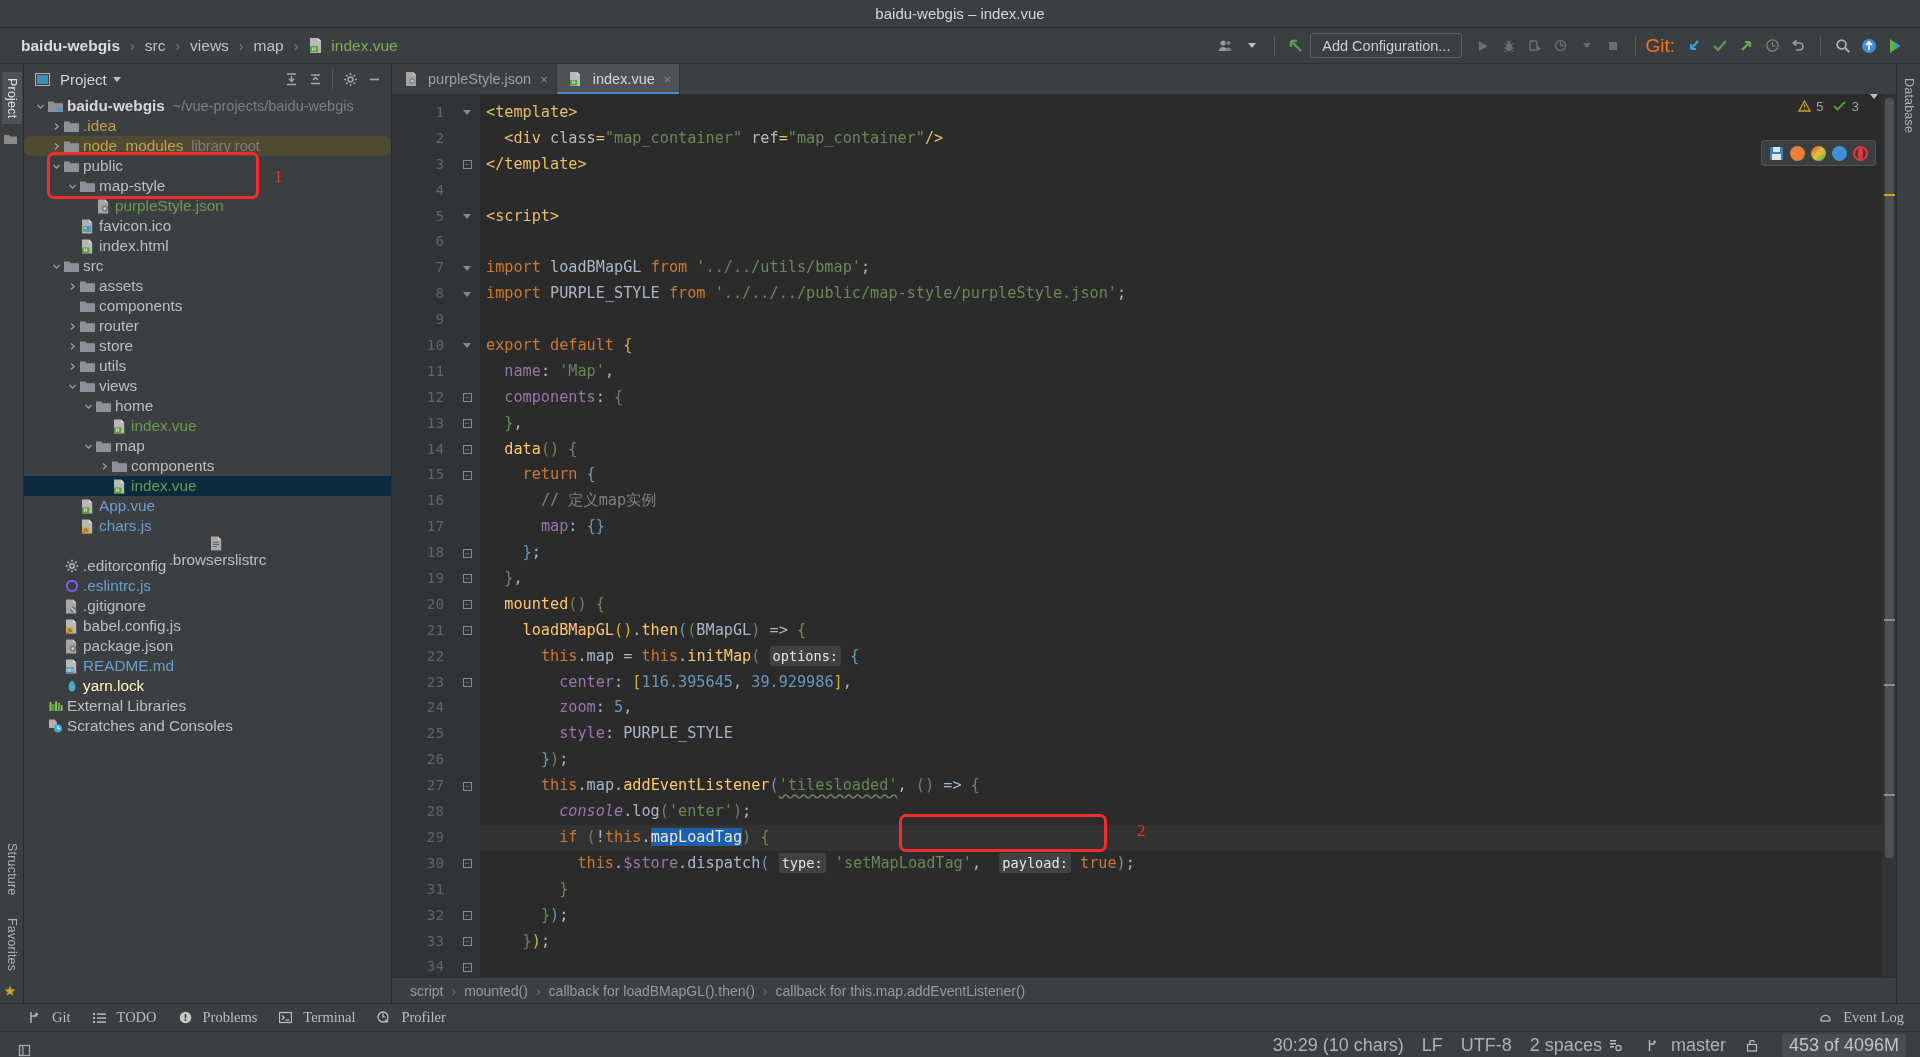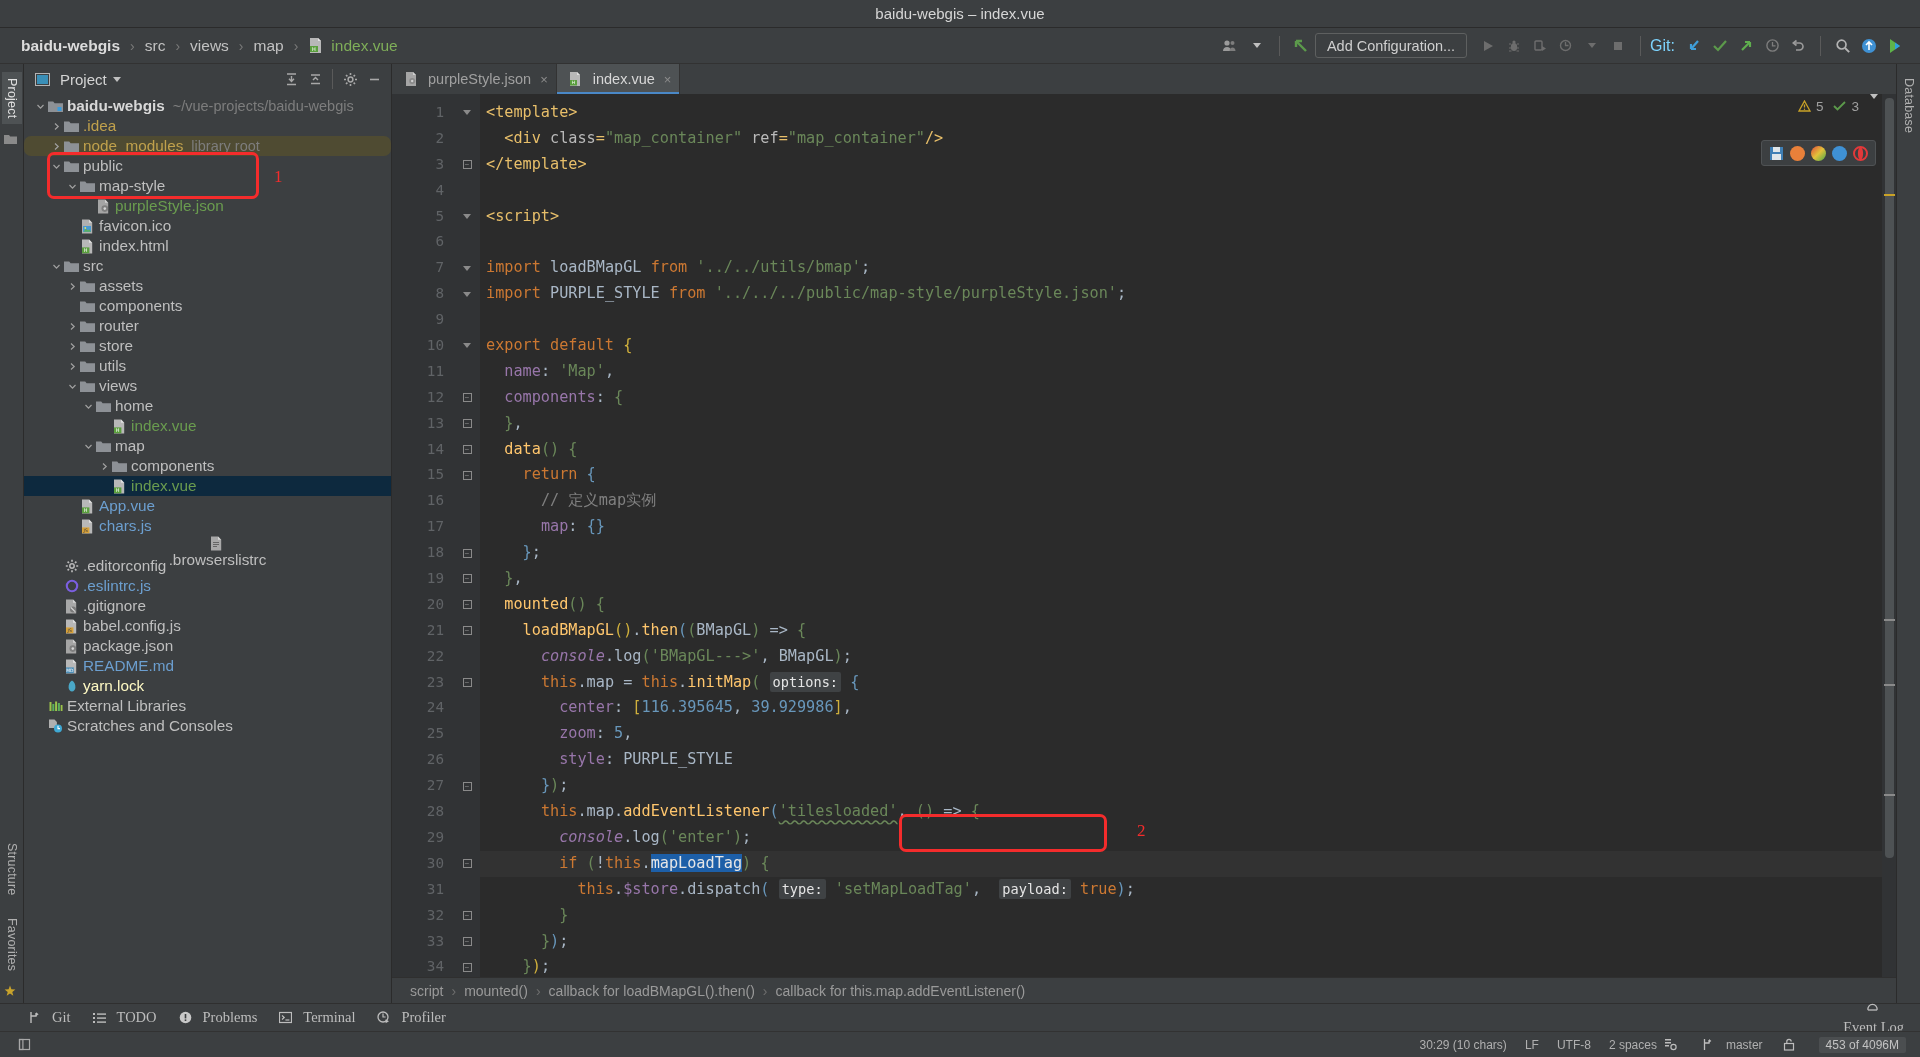--- a/index.html
+++ b/index.html
@@ -33,21 +33,21 @@
   .nav-right { margin-left: auto; display: flex; align-items: center; gap: 0px; padding-right: 12px; }
   .tb-btn {
     height: 28px; min-width: 26px; display: flex; align-items: center; justify-content: center;
     color: #9b9b9b; font-size: 14px; padding: 0 4px;
   }
   .tb-sep { width: 1px; height: 20px; background: #5a5a5a; margin: 0 9px; }
   .addconf {
     border: 1px solid #5e6060; border-radius: 3px; height: 25px; padding: 0 11px;
     display: flex; align-items: center; color: #cfcfcf; font-size: 14.5px; background: #3c3f41;
   }
-  .gitlabel { color: #7dd3fc; font-size: 16px; margin-right: 6px; }
+  .gitlabel { color: #f97316; font-size: 19px; margin-right: 6px; }
 
   
   .body { flex: 1; display: flex; min-height: 0; }
 
   
   .rail {
     width: 24px; background: #3c3f41; border-right: 1px solid #2b2b2b;
     display: flex; flex-direction: column; align-items: center; flex: none;
     padding-top: 8px; position: relative;
   }
@@ -167,26 +167,26 @@
     padding-left: 18px; font-size: 14px; color: #9a9a9a; flex: none; border-top: 1px solid #2f2f2f;
   }
   .ec-sep { color: #6e6e6e; margin: 0 8px; }
 
   
   .toolbar-bottom {
     height: 28px; background: #3c3f41; display: flex; align-items: center; flex: none;
     padding-left: 26px; gap: 20px; border-top: 1px solid #2f2f2f; font-size: 14.5px; color: #bdbdbd; font-family: Liberation Serif, serif;
   }
   .tw { display: flex; align-items: center; gap: 6px; }
-  .toolbar-right { margin-left: auto; display: flex; align-items: center; gap: 6px; padding-right: 16px; flex-direction: column; }
+  .toolbar-right { margin-left: auto; display: flex; align-items: center; gap: 6px; padding-right: 16px; }
 
   
   .statusbar {
-    height: 26px; background: #3c3f41; display: flex; align-items: center; flex: none;
-    padding: 0 14px 0 16px; font-size: 12px; color: #b0b0b0; border-top: 1px solid #323232;
+    height: 26px; background: #3c3f41; display: flex; align-items: flex-end; flex: none;
+    padding: 0 14px 0 16px; font-size: 18px; color: #b0b0b0; border-top: 1px solid #323232;
   }
   .st-right { margin-left: auto; display: flex; align-items: center; gap: 18px; }
   .mem { background: #4b4e50; padding: 1px 7px; border-radius: 2px; color: #c3c3c3; }
 </style>
 </head>
 <body>
 
 <div class="ide">
 
   <div class="titlebar">
@@ -976,21 +976,20 @@
             <div class="cl">  <span class="t-prop">components</span><span class="t-punct">:</span> <span class="t-green2">{</span></div>
             <div class="cl">  <span class="t-green2">}</span><span class="t-punct">,</span></div>
             <div class="cl">  <span class="t-fn">data</span><span class="t-green2">()</span> <span class="t-green2">{</span></div>
             <div class="cl">    <span class="t-kw">return</span> <span class="t-bluebr">{</span></div>
             <div class="cl">      <span class="t-comment">// 定义map实例</span></div>
             <div class="cl">      <span class="t-prop">map</span><span class="t-punct">:</span> <span class="t-bluebr">{}</span></div>
             <div class="cl">    <span class="t-bluebr">}</span><span class="t-punct">;</span></div>
             <div class="cl">  <span class="t-green2">}</span><span class="t-punct">,</span></div>
             <div class="cl">  <span class="t-fn">mounted</span><span class="t-green2">()</span> <span class="t-green2">{</span></div>
             <div class="cl">    <span class="t-fn">loadBMapGL</span><span class="t-yellowbr">()</span><span class="t-punct">.</span><span class="t-fn">then</span><span class="t-bluebr">(</span><span class="t-green2">(</span><span class="t-ident">BMapGL</span><span class="t-green2">)</span> <span class="t-punct">=&gt;</span> <span class="t-green2">{</span></div>
-            <div class="cl">      <span class="t-italic">console</span><span class="t-punct">.</span><span class="t-ident">log</span><span class="t-green2">(</span><span class="t-str">'BMapGL---&gt;'</span><span class="t-punct">,</span> <span class="t-ident">BMapGL</span><span class="t-green2">)</span><span class="t-punct">;</span></div>
             <div class="cl">      <span class="t-kw">this</span><span class="t-punct">.</span><span class="t-ident">map</span> <span class="t-punct">=</span> <span class="t-kw">this</span><span class="t-punct">.</span><span class="t-fn">initMap</span><span class="t-green2">(</span> <span class="t-hint">options:</span> <span class="t-bluebr">{</span></div>
             <div class="cl">        <span class="t-prop">center</span><span class="t-punct">:</span> <span class="t-yellowbr">[</span><span class="t-num">116.395645</span><span class="t-punct">,</span> <span class="t-num">39.929986</span><span class="t-yellowbr">]</span><span class="t-punct">,</span></div>
             <div class="cl">        <span class="t-prop">zoom</span><span class="t-punct">:</span> <span class="t-num">5</span><span class="t-punct">,</span></div>
             <div class="cl">        <span class="t-prop">style</span><span class="t-punct">:</span> <span class="t-ident">PURPLE_STYLE</span></div>
             <div class="cl">      <span class="t-bluebr">}</span><span class="t-green2">)</span><span class="t-punct">;</span></div>
             <div class="cl">      <span class="t-kw">this</span><span class="t-punct">.</span><span class="t-ident">map</span><span class="t-punct">.</span><span class="t-fn">addEventListener</span><span class="t-bluebr">(</span><span class="t-str t-err">'tilesloaded'</span><span class="t-punct">,</span> <span class="t-green2">()</span> <span class="t-punct">=&gt;</span> <span class="t-green2">{</span></div>
             <div class="cl">        <span class="t-italic">console</span><span class="t-punct">.</span><span class="t-ident">log</span><span class="t-green2">(</span><span class="t-str">'enter'</span><span class="t-green2">)</span><span class="t-punct">;</span></div>
             <div class="cl caretline">        <span class="t-kw">if</span> <span class="t-green2">(</span><span class="t-punct">!</span><span class="t-kw">this</span><span class="t-punct">.</span><span class="t-sel">mapLoadTag</span><span class="t-green2">)</span> <span class="t-green2">{</span></div>
             <div class="cl">          <span class="t-kw">this</span><span class="t-punct">.</span><span class="t-prop">$store</span><span class="t-punct">.</span><span class="t-ident">dispatch</span><span class="t-bluebr">(</span> <span class="t-hint">type:</span> <span class="t-str">'setMapLoadTag'</span><span class="t-punct">,</span>  <span class="t-hint">payload:</span> <span class="t-kw">true</span><span class="t-bluebr">)</span><span class="t-punct">;</span></div>
             <div class="cl">        <span class="t-green2">}</span></div>

